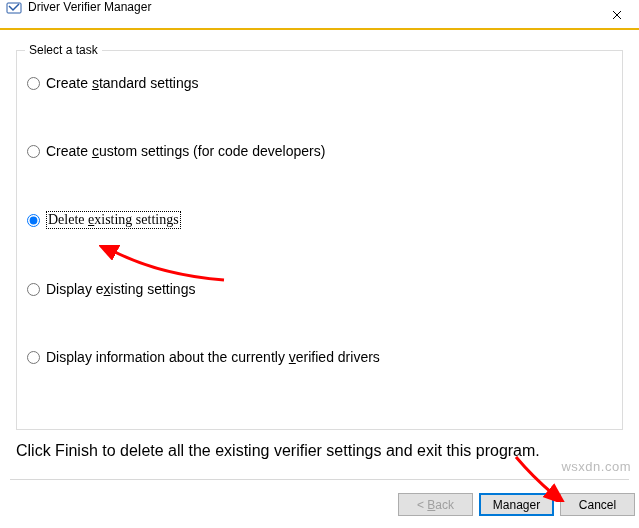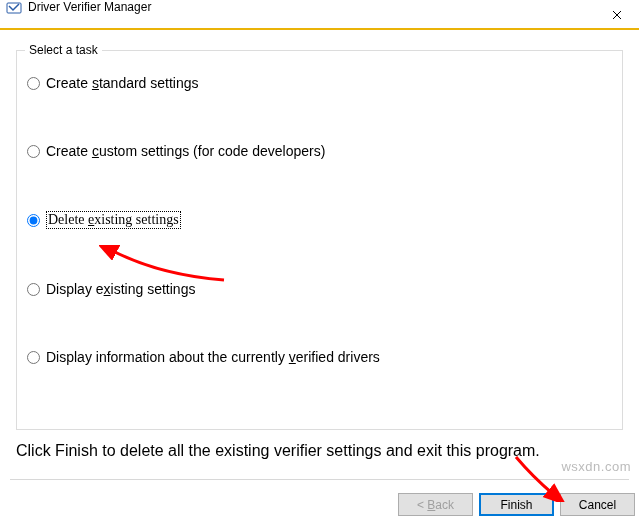--- a/index.html
+++ b/index.html
@@ -196,21 +196,21 @@
 
   <div class="instruction">Click Finish to delete all the existing verifier settings and exit this program.</div>
 </div>
 
 <div class="watermark">wsxdn.com</div>
 
 <div class="separator"></div>
 
 <div class="button-row">
   <button class="btn disabled" disabled="">&lt; <u>B</u>ack</button>
-  <button class="btn primary">Finish</button>
+  <button class="btn primary">Manager</button>
   <button class="btn">Cancel</button>
 </div>
 
 <svg class="arrow1" width="130" height="50">
   <defs>
     <marker id="ah1" markerWidth="10" markerHeight="10" refX="2" refY="3" orient="auto">
       <path d="M0,0 L0,6 L8,3 z" fill="#ff0000"></path>
     </marker>
   </defs>
   <path d="M125,35 Q60,30 12,5" stroke="#ff0000" stroke-width="3" fill="none" marker-end="url(#ah1)"></path>

